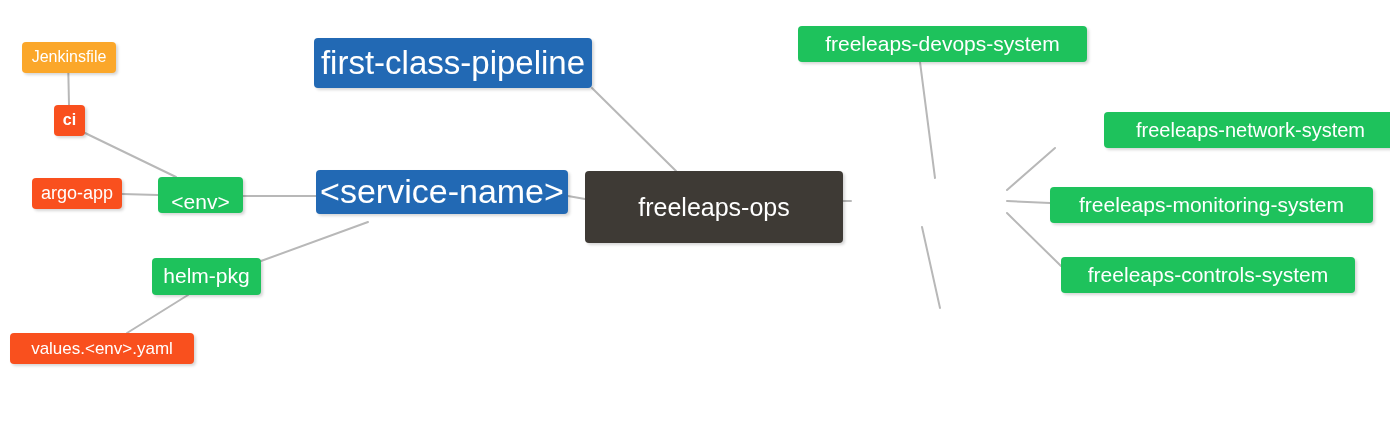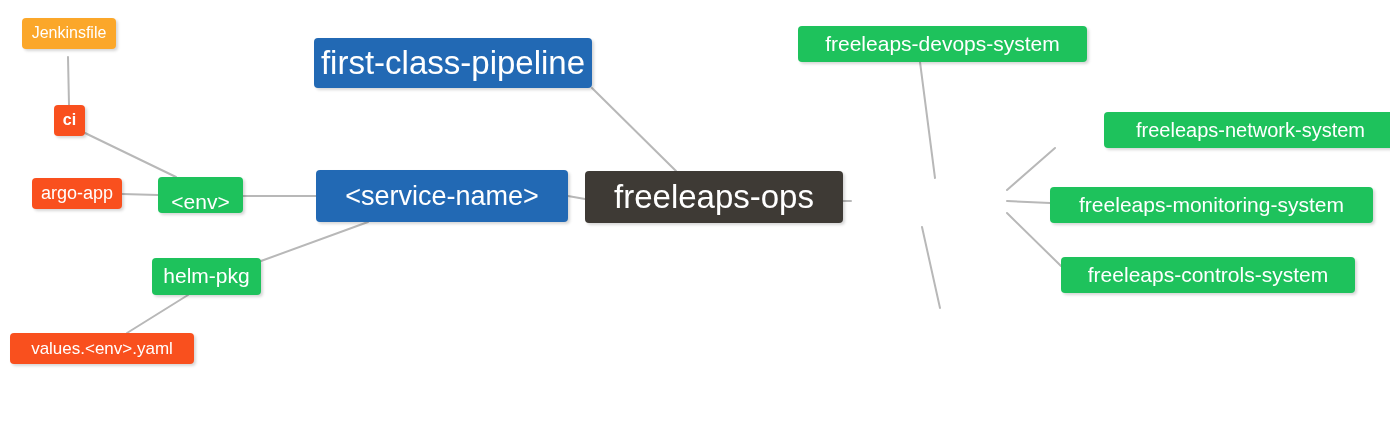--- a/index.html
+++ b/index.html
@@ -65,48 +65,48 @@
       <line x1="127" y1="333" x2="188" y2="295" stroke="#b8b8b8" stroke-width="2" stroke-linecap="round"></line>
       <line x1="85" y1="133" x2="176" y2="177" stroke="#b8b8b8" stroke-width="2" stroke-linecap="round"></line>
       <line x1="68" y1="57" x2="69" y2="105" stroke="#b8b8b8" stroke-width="2" stroke-linecap="round"></line>
       <line x1="122" y1="194" x2="158" y2="195" stroke="#b8b8b8" stroke-width="2" stroke-linecap="round"></line>
       <line x1="920" y1="62" x2="935" y2="178" stroke="#b8b8b8" stroke-width="2" stroke-linecap="round"></line>
       <line x1="1055" y1="148" x2="1007" y2="190" stroke="#b8b8b8" stroke-width="2" stroke-linecap="round"></line>
       <line x1="1050" y1="203" x2="1007" y2="201" stroke="#b8b8b8" stroke-width="2" stroke-linecap="round"></line>
       <line x1="1061" y1="266" x2="1007" y2="213" stroke="#b8b8b8" stroke-width="2" stroke-linecap="round"></line>
       <line x1="940" y1="308" x2="922" y2="227" stroke="#b8b8b8" stroke-width="2" stroke-linecap="round"></line>
     </svg>
-<div class="node n-root" style="left: 585px; top: 171px; width: 258px; height: 52px; font-size: 33px;">
+<div class="node n-root" style="left: 585px; top: 171px; width: 258px; height: 72px; font-size: 25px;">
       <span class="node-label">freeleaps-ops</span>
     </div>
     <div class="node n-blue" style="left: 314px; top: 38px; width: 278px; height: 50px; font-size: 33px;">
       <span class="node-label">first-class-pipeline</span>
     </div>
-    <div class="node n-blue" style="left: 316px; top: 170px; width: 252px; height: 52px; font-size: 27px; text-align: center;">
+    <div class="node n-blue" style="left: 316px; top: 170px; width: 252px; height: 44px; font-size: 34px; text-align: center;">
       <span class="node-label">&lt;service-name&gt;</span>
     </div>
     <div class="node n-green" style="left: 158px; top: 177px; width: 85px; height: 36px; font-size: 21px; align-items: flex-end;">
       <span class="node-label">&lt;env&gt;</span>
     </div>
     <div class="node n-green" style="left: 152px; top: 258px; width: 109px; height: 37px; font-size: 21px;">
       <span class="node-label">helm-pkg</span>
     </div>
     <div class="node n-green" style="left: 798px; top: 26px; width: 289px; height: 36px; font-size: 21px;">
       <span class="node-label">freeleaps-devops-system</span>
     </div>
     <div class="node n-green" style="left: 1104px; top: 112px; width: 293px; height: 36px; font-size: 20px;">
       <span class="node-label">freeleaps-network-system</span>
     </div>
     <div class="node n-green" style="left: 1050px; top: 187px; width: 323px; height: 36px; font-size: 21px;">
       <span class="node-label">freeleaps-monitoring-system</span>
     </div>
     <div class="node n-green" style="left: 1061px; top: 257px; width: 294px; height: 36px; font-size: 21px; text-align: center;">
       <span class="node-label">freeleaps-controls-system</span>
     </div>
-    <div class="node n-orange" style="left: 22px; top: 18px; width: 94px; height: 31px; font-size: 16px;">
+    <div class="node n-orange" style="left: 22px; top: 42px; width: 94px; height: 31px; font-size: 16px;">
       <span class="node-label">Jenkinsfile</span>
     </div>
     <div class="node n-red" style="left: 54px; top: 105px; width: 31px; height: 31px; font-size: 16px; font-weight: bold;">
       <span class="node-label">ci</span>
     </div>
     <div class="node n-red" style="left: 32px; top: 178px; width: 90px; height: 31px; font-size: 18px;">
       <span class="node-label">argo-app</span>
     </div>
     <div class="node n-red" style="left: 10px; top: 333px; width: 184px; height: 31px; font-size: 17px;">
       <span class="node-label">values.&lt;env&gt;.yaml</span>

